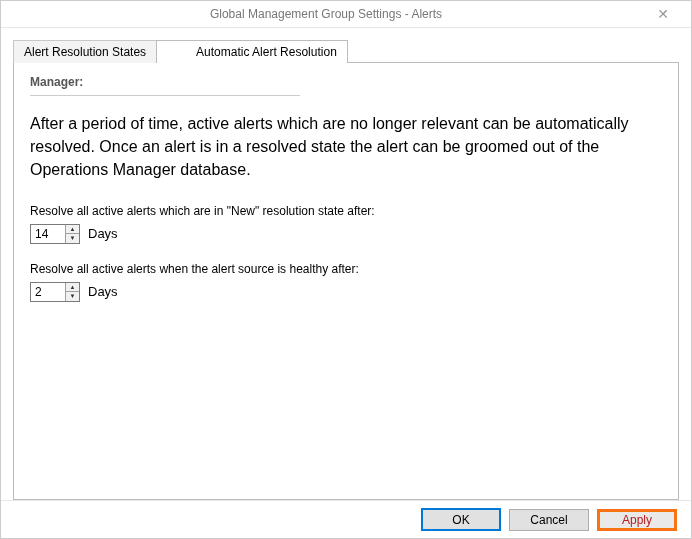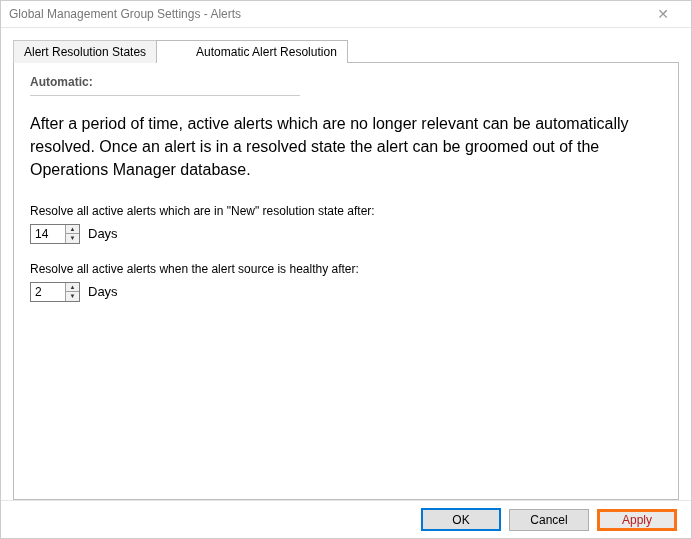--- a/index.html
+++ b/index.html
@@ -21,21 +21,21 @@
   }
   .titlebar {
     height: 30px;
     display: flex;
     align-items: center;
     padding: 0 8px;
     border-bottom: 1px solid #e6e6e6;
     color: #777;
     font-size: 12px;
   }
-  .titlebar .title { flex: 1; }
+  .titlebar .title { flex: 1; text-align: center; }
   .close-x {
     width: 40px;
     text-align: center;
     font-size: 14px;
     color: #999;
     font-family: Arial, sans-serif;
     cursor: default;
   }
   .body-area {
     flex: 1;
@@ -193,21 +193,21 @@
     <div class="tabs">
       <div class="tab inactive">
         <span>Alert Resolution States</span>
       </div>
       <div class="tab active">
         <span>Automatic Alert Resolution</span>
       </div>
     </div>
 
     <div class="tab-panel">
-      <div class="settings-header">Automatic:</div>
+      <div class="settings-header">Manager:</div>
       <hr class="settings-rule">
 
       <div class="desc">After a period of time, active alerts which are no longer relevant can be automatically resolved. Once an alert is in a resolved state the alert can be groomed out of the Operations Manager database.</div>
 
       <div class="field-label">Resolve all active alerts which are in "New" resolution state after:</div>
       <div class="field-row">
         <div class="spinner">
           <input type="text" value="14" style="">
           <div class="arrows">
             <div class="arrow">▲</div>

